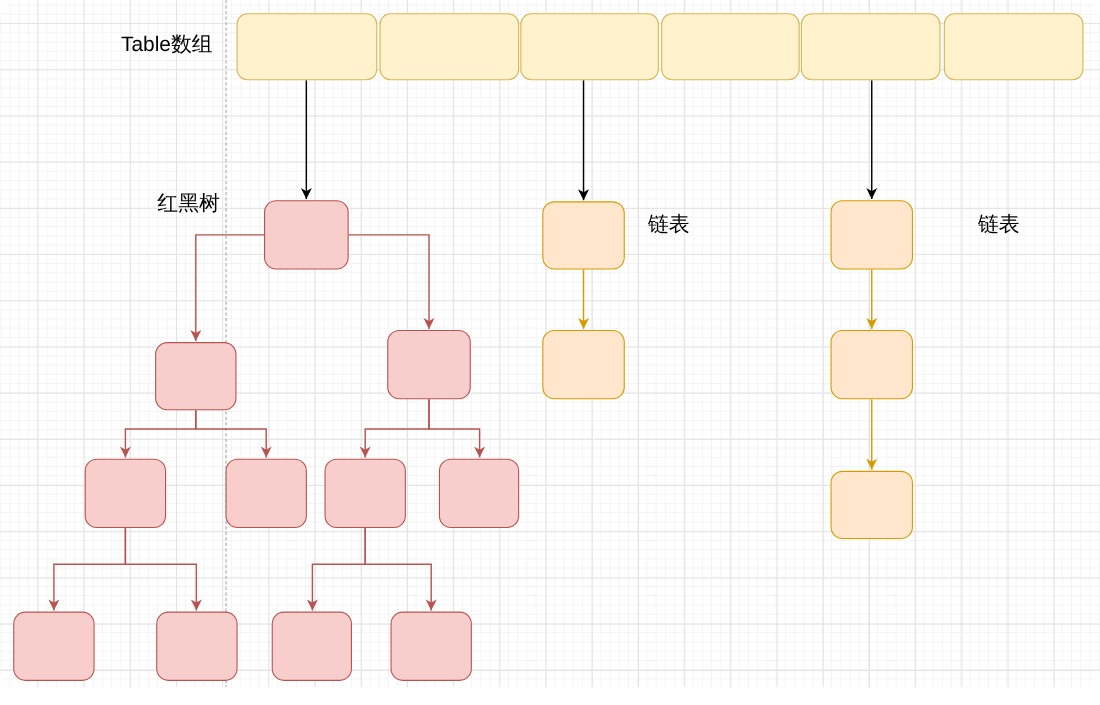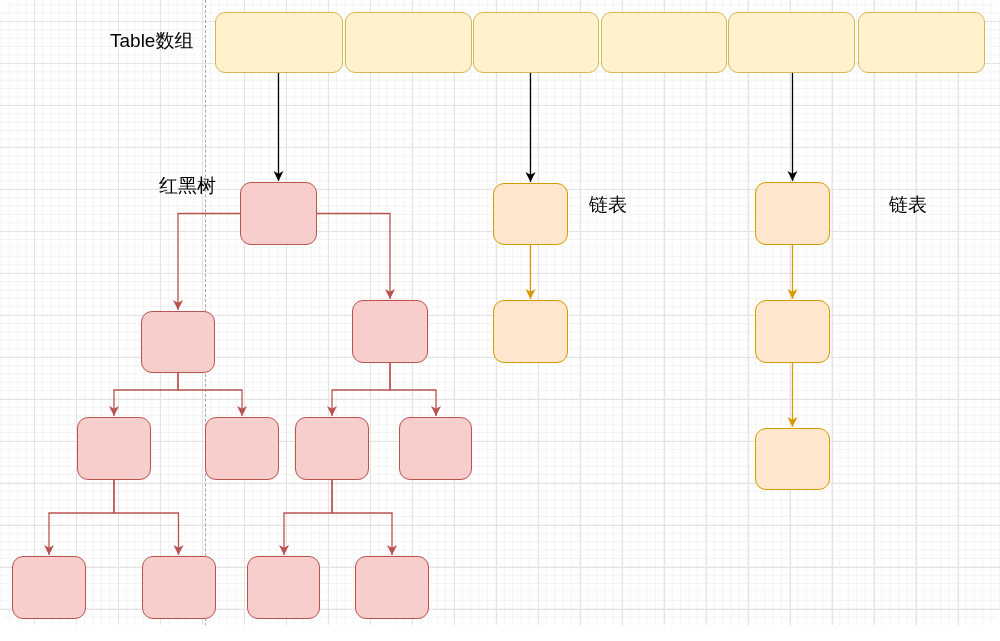--- a/index.html
+++ b/index.html
@@ -95,17 +95,17 @@
   <div class="node tree" style="left:355px;top:556px;width:74px;height:63px"></div>
 
   <div class="node list" style="left:493px;top:183px;width:75px;height:62px"></div>
   <div class="node list" style="left:493px;top:300px;width:75px;height:63px"></div>
 
   <div class="node list" style="left:755px;top:182px;width:75px;height:63px"></div>
   <div class="node list" style="left:755px;top:300px;width:75px;height:63px"></div>
   <div class="node list" style="left:755px;top:428px;width:75px;height:62px"></div>
 
   <div class="diagram-label" style="left:110px;top:30px">Table数组</div>
-  <div class="diagram-label" style="left:159px;top:175px">红黑树</div>
+  <div class="diagram-label" style="left:143px;top:175px">红黑树</div>
   <div class="diagram-label" style="left:589px;top:194px">链表</div>
   <div class="diagram-label" style="left:889px;top:194px">链表</div>
 
 </div>
 
 </body></html>

